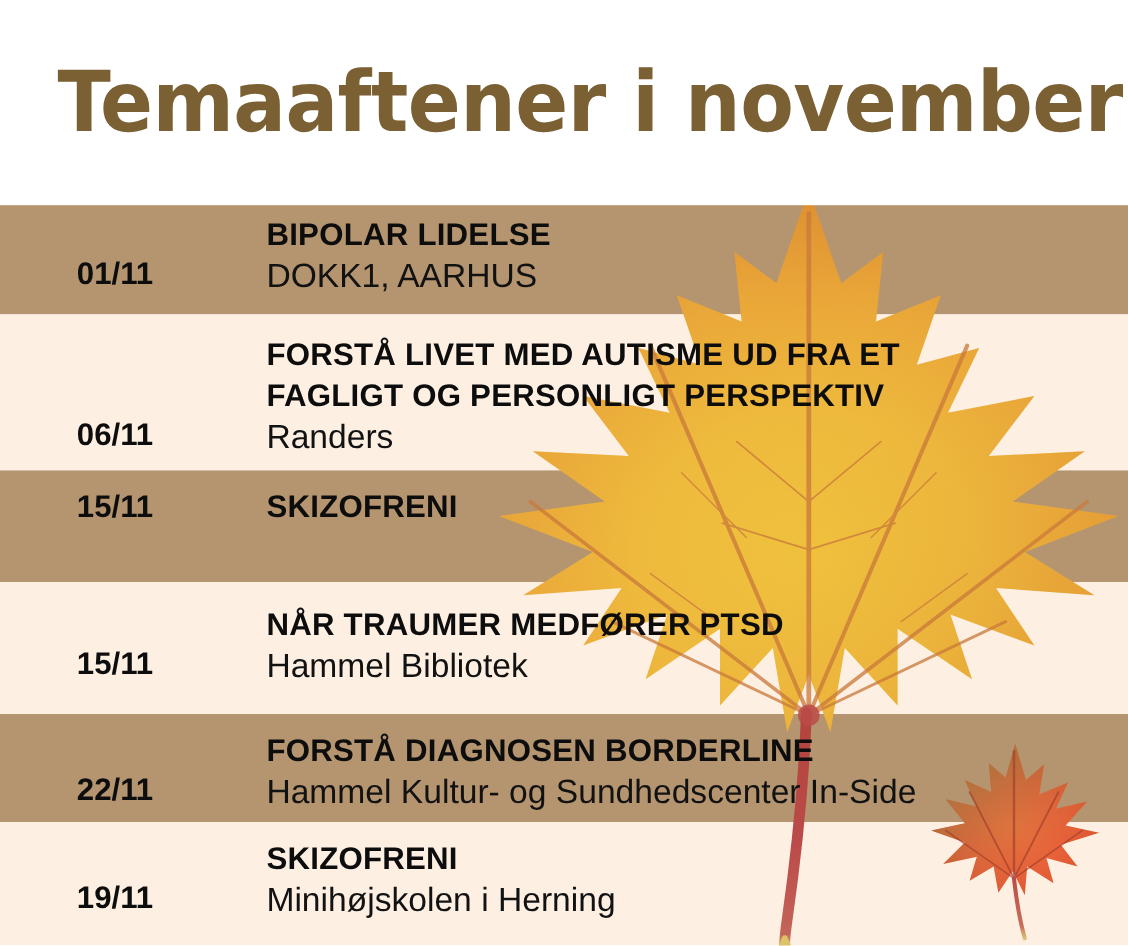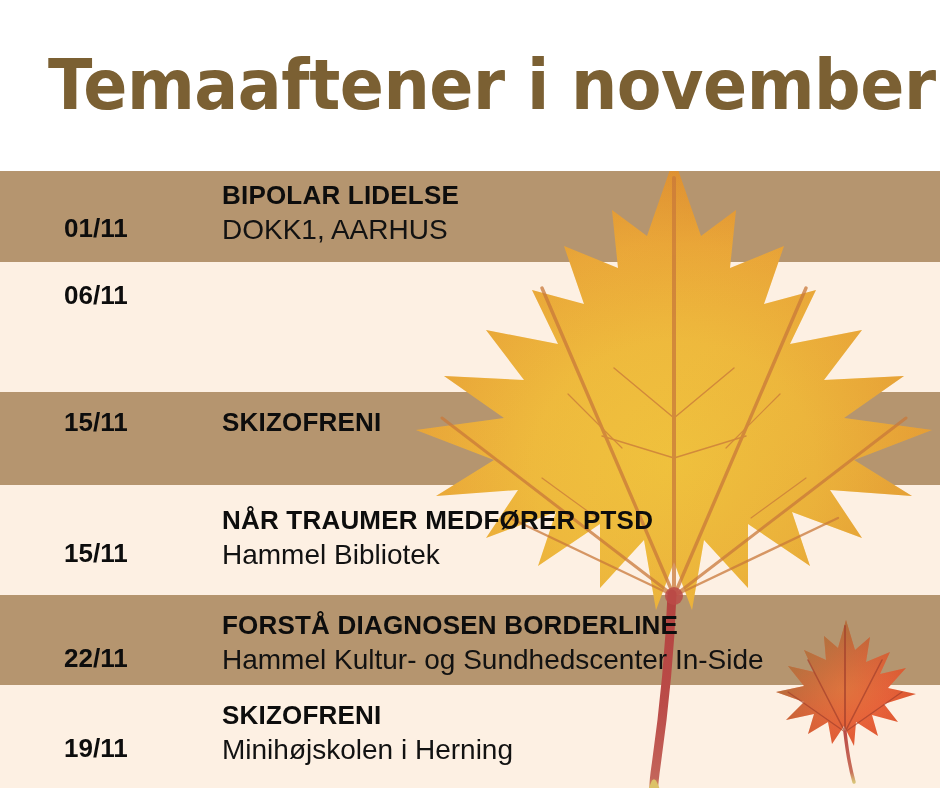--- a/index.html
+++ b/index.html
@@ -276,20 +276,24 @@
     <div class="event-row" style="top:178px;">
       <div class="row-date">01/11</div>
       <div class="row-main">
         <div class="row-title">BIPOLAR LIDELSE</div>
         <div class="row-venue">DOKK1, AARHUS</div>
       </div>
     </div>
 
     <div class="event-row" style="top:278px;">
       <div class="row-date">06/11</div>
+      <div class="row-main">
+        <div class="row-title" style="max-width:600px;">FORSTÅ LIVET MED AUTISME UD FRA ET FAGLIGT OG PERSONLIGT PERSPEKTIV</div>
+        <div class="row-venue">Randers</div>
+      </div>
     </div>
 
     <div class="event-row" style="top:405px;">
       <div class="row-date">15/11</div>
       <div class="row-main">
         <div class="row-title">SKIZOFRENI</div>
       </div>
     </div>
 
     <div class="event-row" style="top:503px;">

